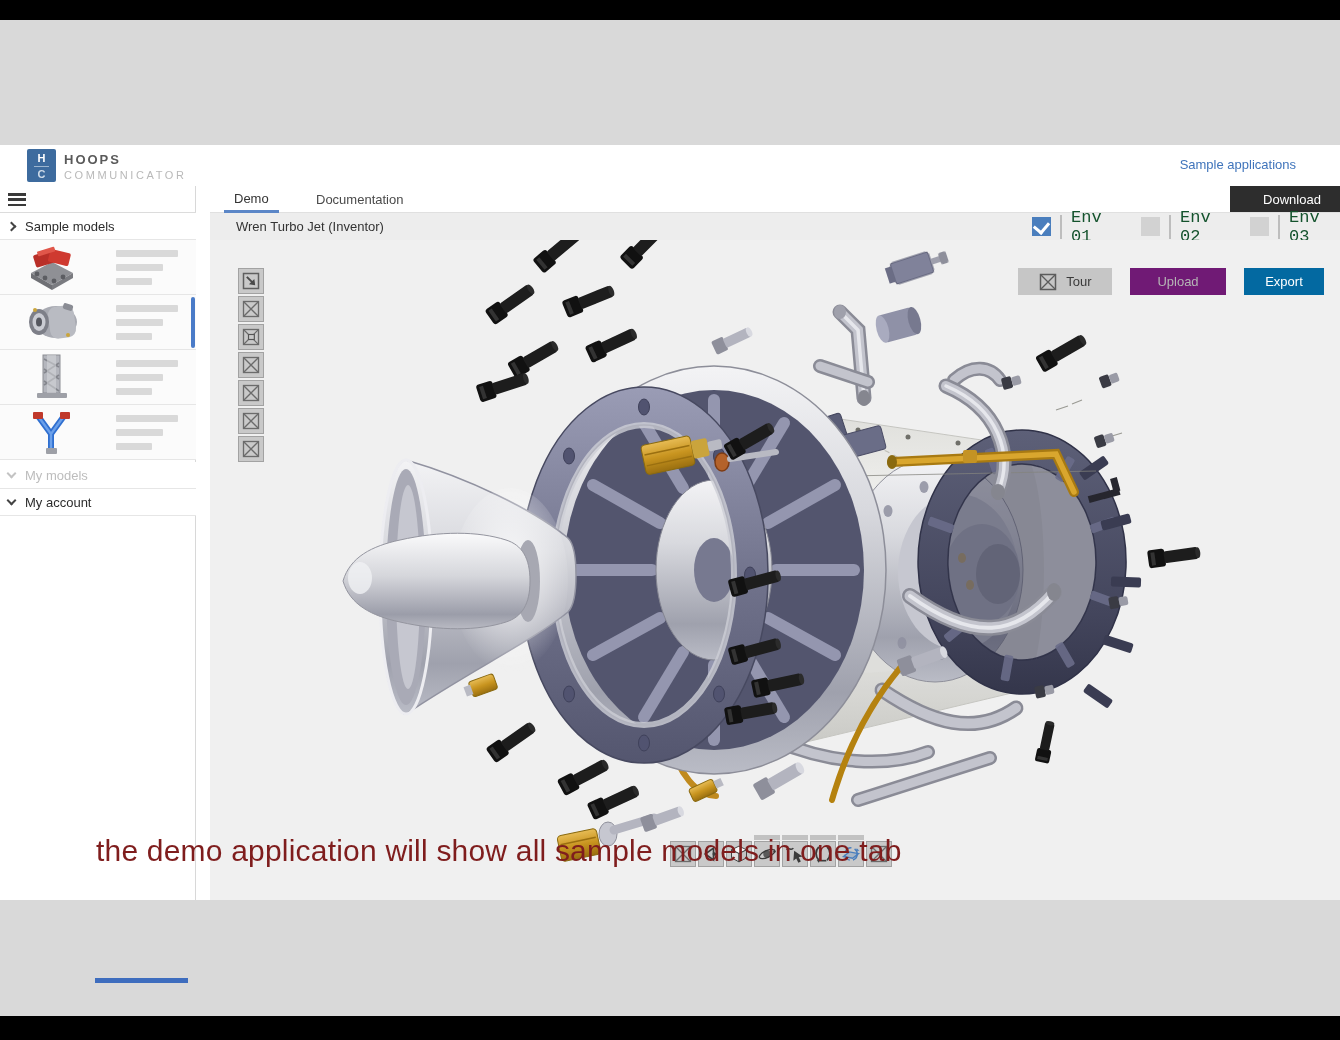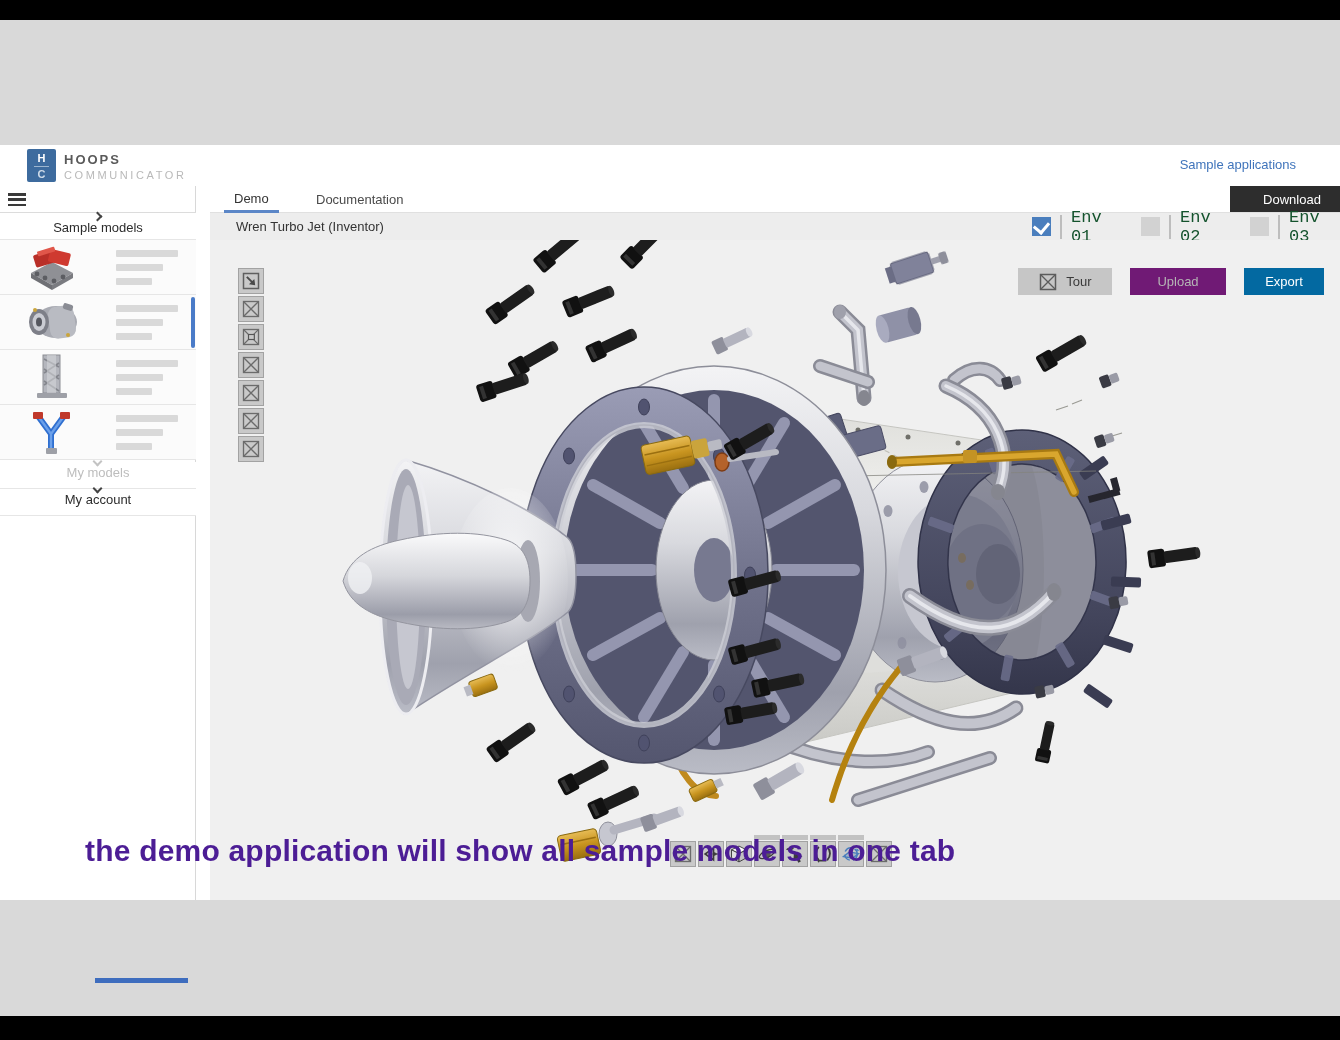--- a/index.html
+++ b/index.html
@@ -5,21 +5,21 @@
   * { margin:0; padding:0; box-sizing:border-box; }
   html,body { width:1340px; height:1040px; background:#000; font-family:"Liberation Sans", sans-serif; overflow:hidden; position:relative; }
   .abs { position:absolute; }
 
   
   .bar-top   { left:0; top:0; width:1340px; height:20px; background:#000; }
   .stage     { left:0; top:20px; width:1340px; height:996px; background:#d9d9d9; }
   .bar-bottom{ left:0; top:1016px; width:1340px; height:24px; background:#000; }
 
   
-  .caption { left:85px; top:934px; font-size:30px; color:#4c1d95; letter-spacing:0.2px;font-weight:bold; }
+  .caption { left:96px; top:934px; font-size:30px; color:#7f1d1d; letter-spacing:0.2px; }
   .caption-underline { left:95px; top:978px; width:93px; height:5px; background:#3e6dbe; }
 
   
   .app { left:0; top:145px; width:1340px; height:755px; background:#fff; }
 
   
   .app-header { left:0; top:0; width:1340px; height:41px; background:#fff; }
   .logo-box { left:27px; top:4px; width:29px; height:33px; background:#3d6b9e; border-radius:2px; color:#fff;
               display:flex; flex-direction:column; align-items:center; justify-content:center; font-size:11px; font-weight:bold; line-height:1; }
   .logo-box .lg-h { border-bottom:1px solid #9db6cf; padding:2px 4px 2px; }
@@ -27,21 +27,21 @@
   .brand { left:64px; top:7px; }
   .brand .b1 { font-size:13px; font-weight:bold; color:#5a5a5a; letter-spacing:2px; }
   .brand .b2 { font-size:11px; color:#b9b9b9; letter-spacing:2.6px; margin-top:2px; }
   .sample-apps-link { right:44px; top:12px; font-size:13px; color:#3f74bb; cursor:pointer; }
 
   
   .sidebar { left:0; top:41px; width:196px; height:714px; background:#fff; border-right:1px solid #d8d8d8; }
   .ham-row { left:0; top:0; width:196px; height:27px; border-bottom:1px solid #dcdcdc; }
   .ham { left:8px; top:7px; width:18px; height:13px; display:flex; flex-direction:column; justify-content:space-between; cursor:pointer; }
   .ham span { display:block; height:2.5px; background:#3a3a3a; }
-  .side-row { width:196px; height:27px; display:flex; align-items:center; font-size:13px; color:#2c2c2c; border-bottom:1px solid #e6e6e6; background:#fff;flex-direction:column; }
+  .side-row { width:196px; height:27px; display:flex; align-items:center; font-size:13px; color:#2c2c2c; border-bottom:1px solid #e6e6e6; background:#fff; }
   .row-sample { left:0; top:27px; }
   .row-mymodels { left:0; top:276px; color:#bdbdbd; }
   .row-myaccount { left:0; top:303px; }
   .chev { width:7px; height:7px; border-right:2px solid #444; border-bottom:2px solid #444; display:inline-block; margin:0 10px 0 8px; }
   .chev.right { transform:rotate(-45deg); }
   .chev.down  { transform:rotate(45deg); margin-top:-4px; }
   .chev.dim   { border-color:#c3c3c3; }
   .model-list { left:0; top:54px; width:196px; height:222px; }
   .model-item { position:relative; width:196px; height:55px; border-bottom:1px solid #e6e6e6; background:#fbfbfb; display:flex; align-items:center; cursor:pointer; }
   .thumb { width:60px; height:48px; margin-left:22px; display:flex; align-items:center; justify-content:center; }

